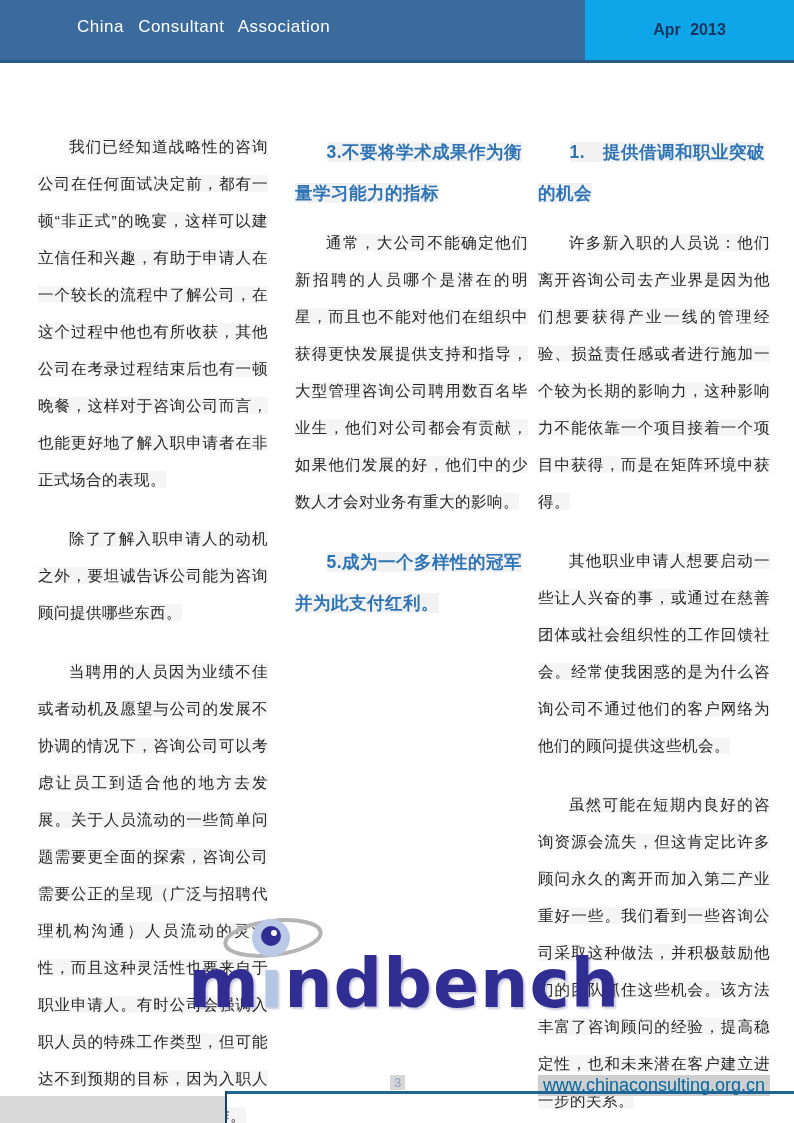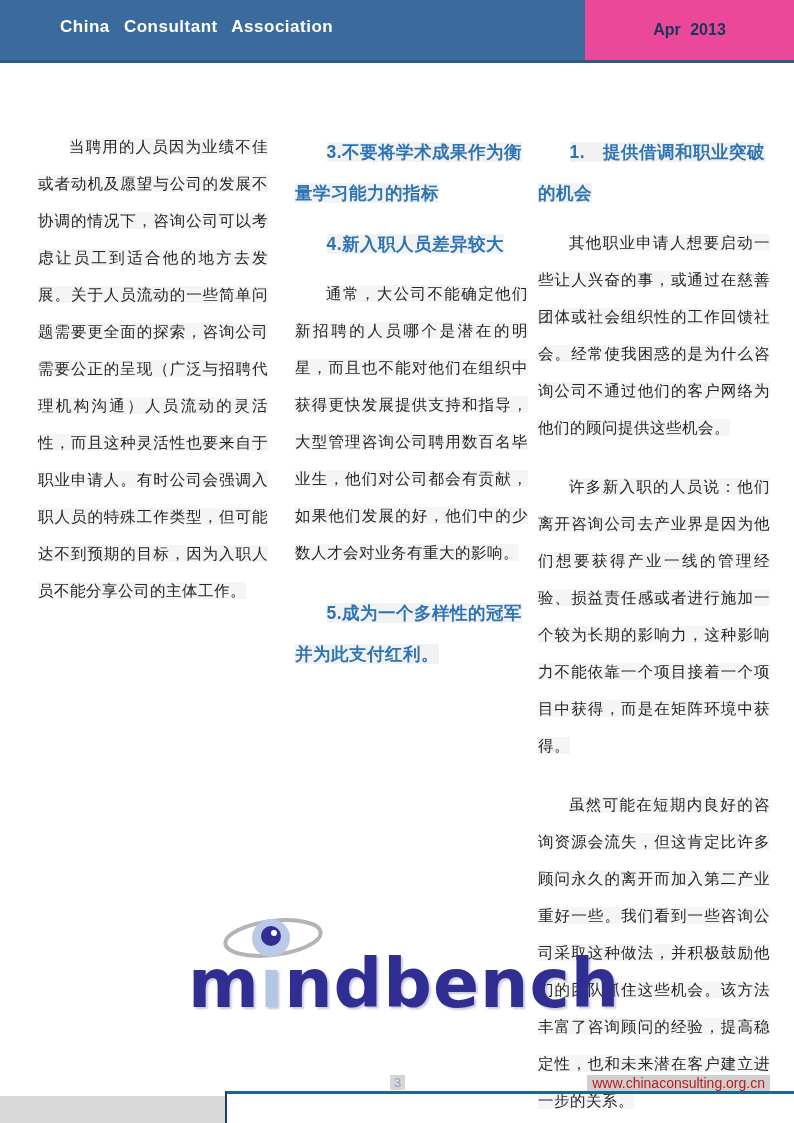--- a/index.html
+++ b/index.html
@@ -7,27 +7,27 @@
     width:794px;height:1123px;position:relative;background:#ffffff;
     font-family:"Liberation Sans","DejaVu Sans",sans-serif;
     overflow:hidden;
   }
   
   .header-bar{
     position:absolute;left:0;top:0;width:585px;height:60px;
     background:#3a6b9c;
   }
   .header-title{
-    position:absolute;left:60px;top:17px;
-    color:#ffffff;font-size:17px;font-weight:bold;
+    position:absolute;left:77px;top:17px;
+    color:#ffffff;font-size:17px;font-weight:normal;
     letter-spacing:0.5px;word-spacing:9px;text-align:right;
   }
   .header-date-box{
     position:absolute;left:585px;top:0;width:209px;height:60px;
-    background:#ec4899;display:flex;align-items:center;justify-content:center;
+    background:#0ea5e9;display:flex;align-items:center;justify-content:center;
   }
   .header-date{
     color:#17365d;font-size:16px;font-weight:bold;word-spacing:5px;
   }
   .header-underline{
     position:absolute;left:0;top:60px;width:794px;height:3px;
     background:#2b5c86;
   }
   
   .column{
@@ -61,21 +61,21 @@
     position:absolute;left:-39px;top:-38px;width:104px;height:72px;
     text-shadow:none;
   }
   
   .page-number{
     position:absolute;left:390px;top:1075px;
     font-size:13px;color:#8ba3c7;background:#d6d6d6;padding:0 4px;
   }
   .footer-url{
     position:absolute;right:24px;top:1075px;
-    font-size:14px;color:#b91c1c;background:#cfcfcf;padding:0 5px;
+    font-size:18px;color:#0369a1;background:#cfcfcf;padding:0 5px;
   }
   .footer-line{
     position:absolute;left:225px;top:1091px;width:569px;height:3px;
     background:#1c6594;
   }
   .footer-vline{
     position:absolute;left:225px;top:1091px;width:2px;height:32px;
     background:#1f3f66;
   }
   .footer-gray-block{
@@ -87,33 +87,34 @@
 <body>
 
 <div class="header-bar"></div>
 <div class="header-title">China  Consultant  Association</div>
 <div class="header-date-box">
   <span class="header-date">Apr  2013</span>
 </div>
 <div class="header-underline"></div>
 
 <div class="column" id="col1">
+    <p class="para"><span>我们已经知道战略性的咨询公司在任何面试决定前，都有一顿“非正式”的晚宴，这样可以建立信任和兴趣，有助于申请人在一个较长的流程中了解公司，在这个过程中他也有所收获，其他公司在考录过程结束后也有一顿晚餐，这样对于咨询公司而言，也能更好地了解入职申请者在非正式场合的表现。</span></p>
+    <p class="para"><span>除了了解入职申请人的动机之外，要坦诚告诉公司能为咨询顾问提供哪些东西。</span></p>
     <p class="para"><span>当聘用的人员因为业绩不佳或者动机及愿望与公司的发展不协调的情况下，咨询公司可以考虑让员工到适合他的地方去发展。关于人员流动的一些简单问题需要更全面的探索，咨询公司需要公正的呈现（广泛与招聘代理机构沟通）人员流动的灵活性，而且这种灵活性也要来自于职业申请人。有时公司会强调入职人员的特殊工作类型，但可能达不到预期的目标，因为入职人员不能分享公司的主体工作。</span></p>
   </div>
 <div class="column" id="col2">
     <h3 class="heading"><span>3.不要将学术成果作为衡量学习能力的指标</span></h3>
-    <h3 class="heading"><span>4.新入职人员差异较大</span></h3>
     <p class="para"><span>通常，大公司不能确定他们新招聘的人员哪个是潜在的明星，而且也不能对他们在组织中获得更快发展提供支持和指导，大型管理咨询公司聘用数百名毕业生，他们对公司都会有贡献，如果他们发展的好，他们中的少数人才会对业务有重大的影响。</span></p>
     <h3 class="heading"><span>5.成为一个多样性的冠军并为此支付红利。</span></h3>
     <p class="para"></p>
   </div>
 <div class="column" id="col3">
     <h3 class="heading"><span>1.　提供借调和职业突破的机会</span></h3>
+    <p class="para"><span>许多新入职的人员说：他们离开咨询公司去产业界是因为他们想要获得产业一线的管理经验、损益责任感或者进行施加一个较为长期的影响力，这种影响力不能依靠一个项目接着一个项目中获得，而是在矩阵环境中获得。</span></p>
     <p class="para"><span>其他职业申请人想要启动一些让人兴奋的事，或通过在慈善团体或社会组织性的工作回馈社会。经常使我困惑的是为什么咨询公司不通过他们的客户网络为他们的顾问提供这些机会。</span></p>
-    <p class="para"><span>许多新入职的人员说：他们离开咨询公司去产业界是因为他们想要获得产业一线的管理经验、损益责任感或者进行施加一个较为长期的影响力，这种影响力不能依靠一个项目接着一个项目中获得，而是在矩阵环境中获得。</span></p>
     <p class="para"><span>虽然可能在短期内良好的咨询资源会流失，但这肯定比许多顾问永久的离开而加入第二产业重好一些。我们看到一些咨询公司采取这种做法，并积极鼓励他们的团队抓住这些机会。该方法丰富了咨询顾问的经验，提高稳定性，也和未来潜在客户建立进一步的关系。</span></p>
   </div>
 
 <div class="logo"><span>m</span><span class="logo-i"><span class="logo-i-char">ı</span><svg class="logo-eye" viewBox="0 0 104 72">
       <ellipse cx="52" cy="32" rx="48" ry="17" fill="none" stroke="#b4b4b4" stroke-width="4" transform="rotate(-7 52 32)"></ellipse>
       <circle cx="50" cy="32" r="19" fill="#b9c9e6"></circle>
       <circle cx="50" cy="30" r="10" fill="#312e93"></circle>
       <circle cx="53" cy="27" r="3" fill="#ffffff"></circle>
     </svg></span><span>ndbench</span></div>
 

